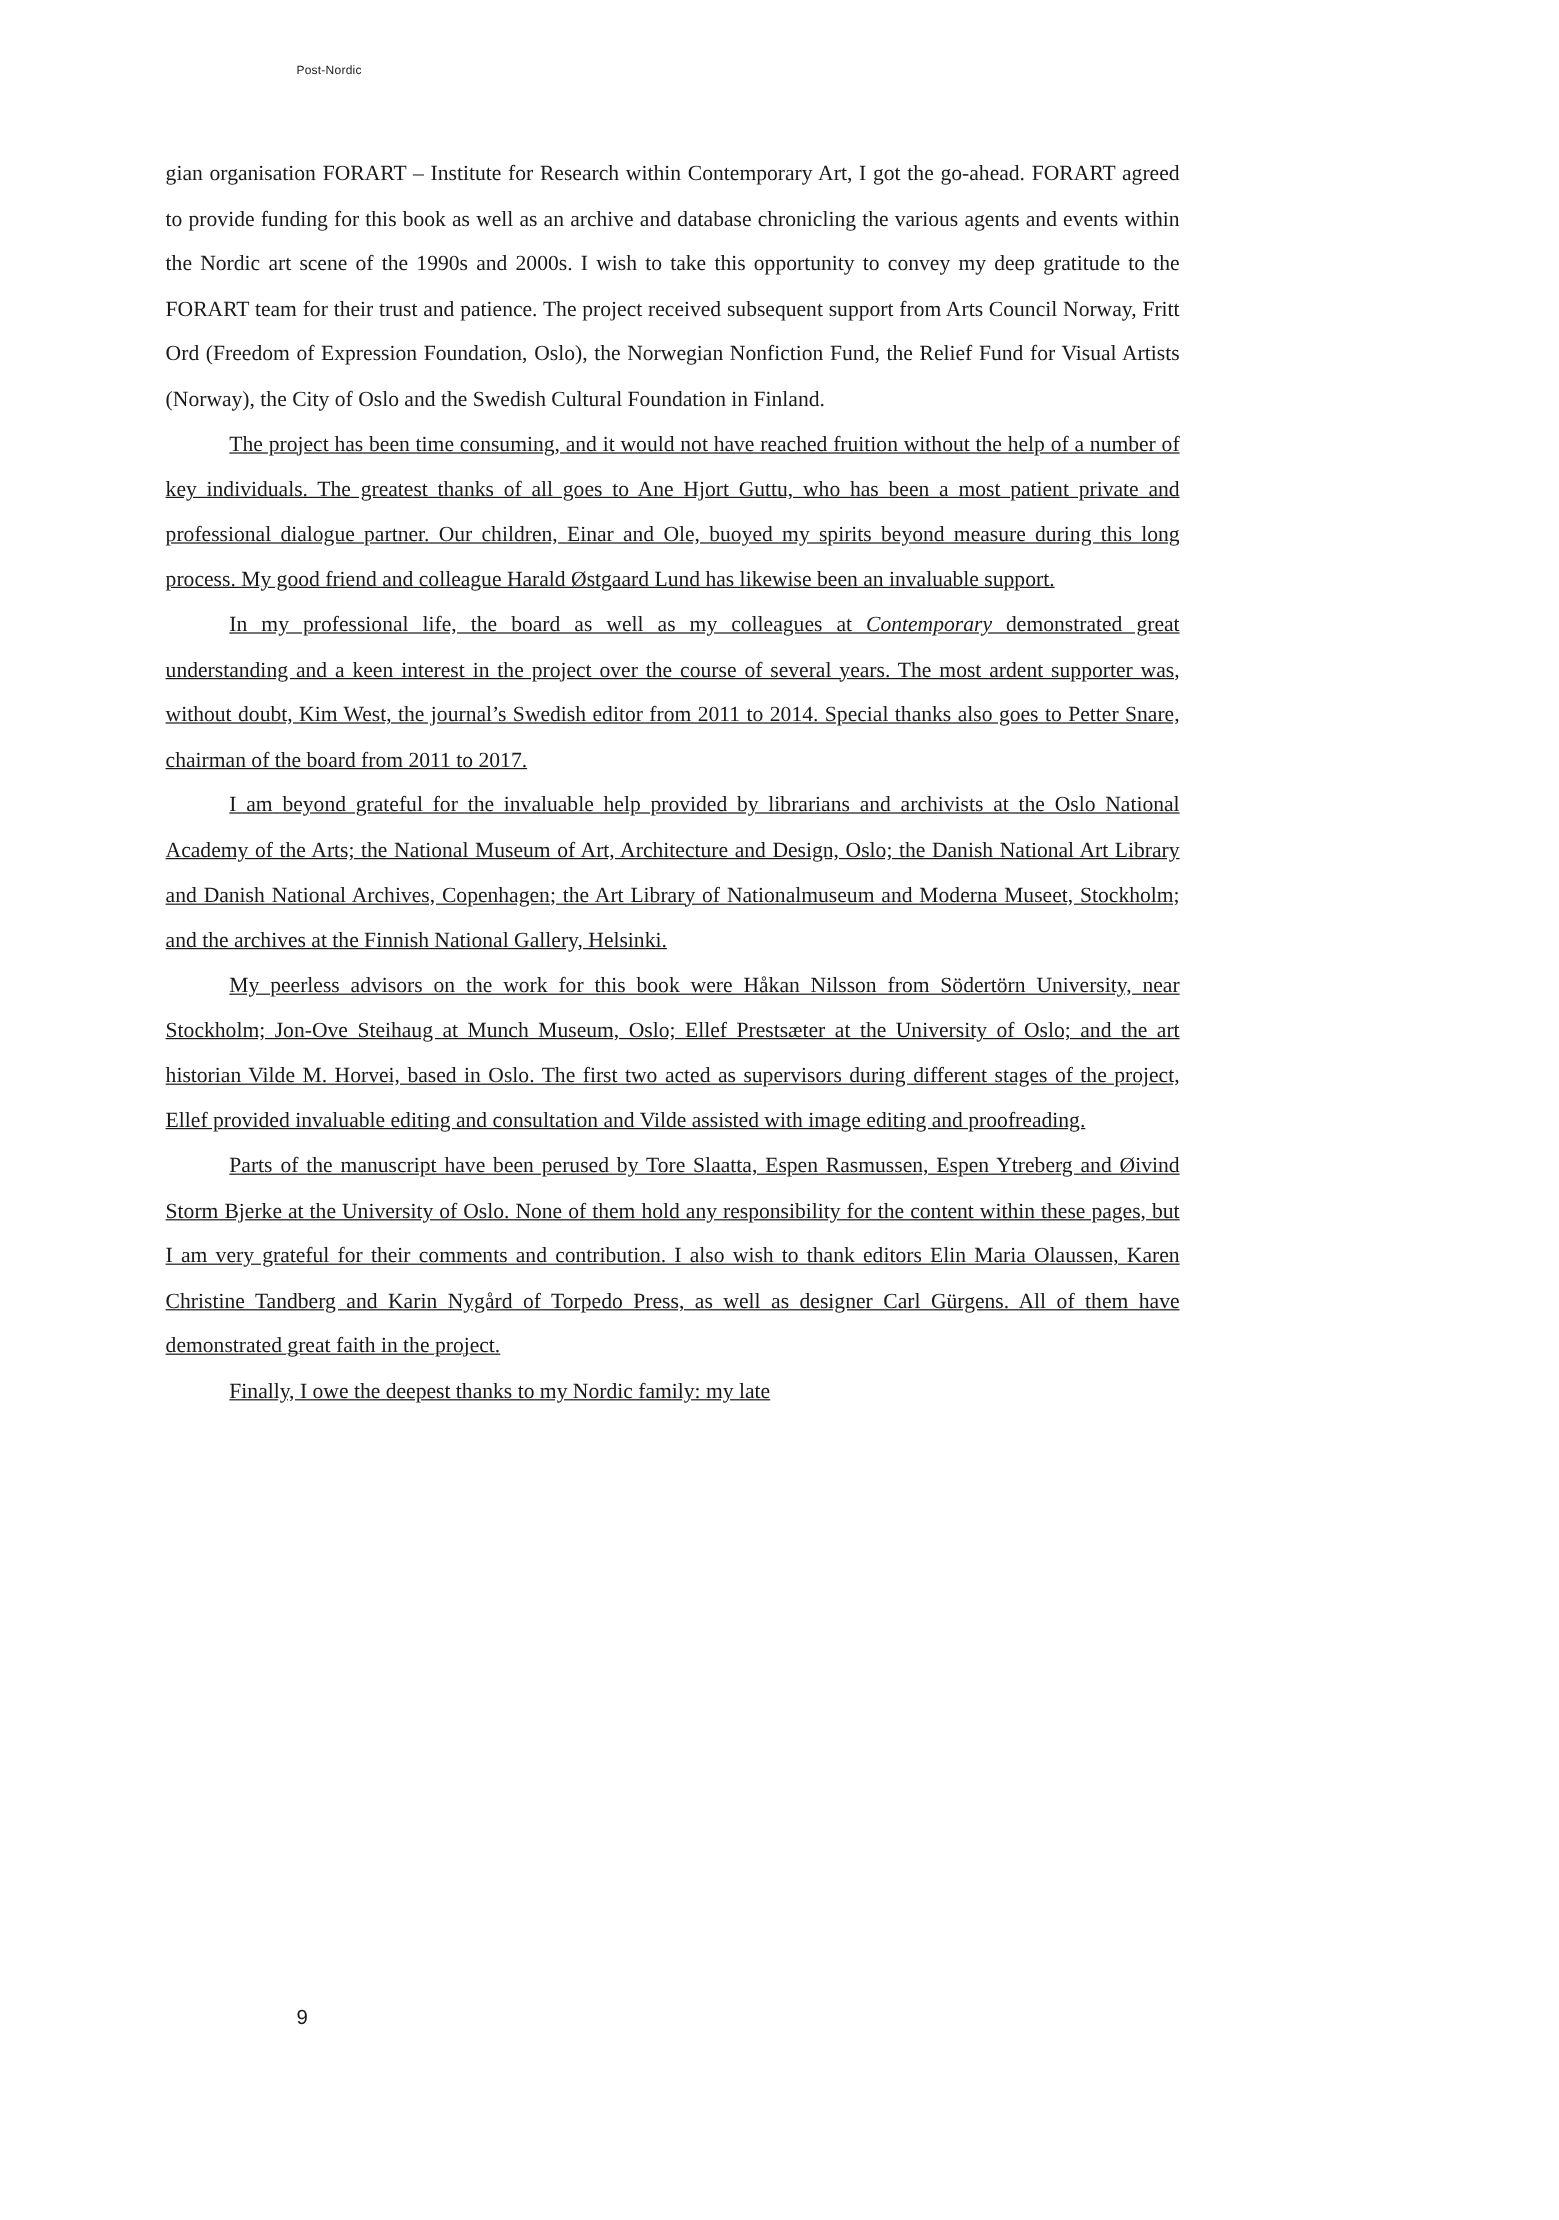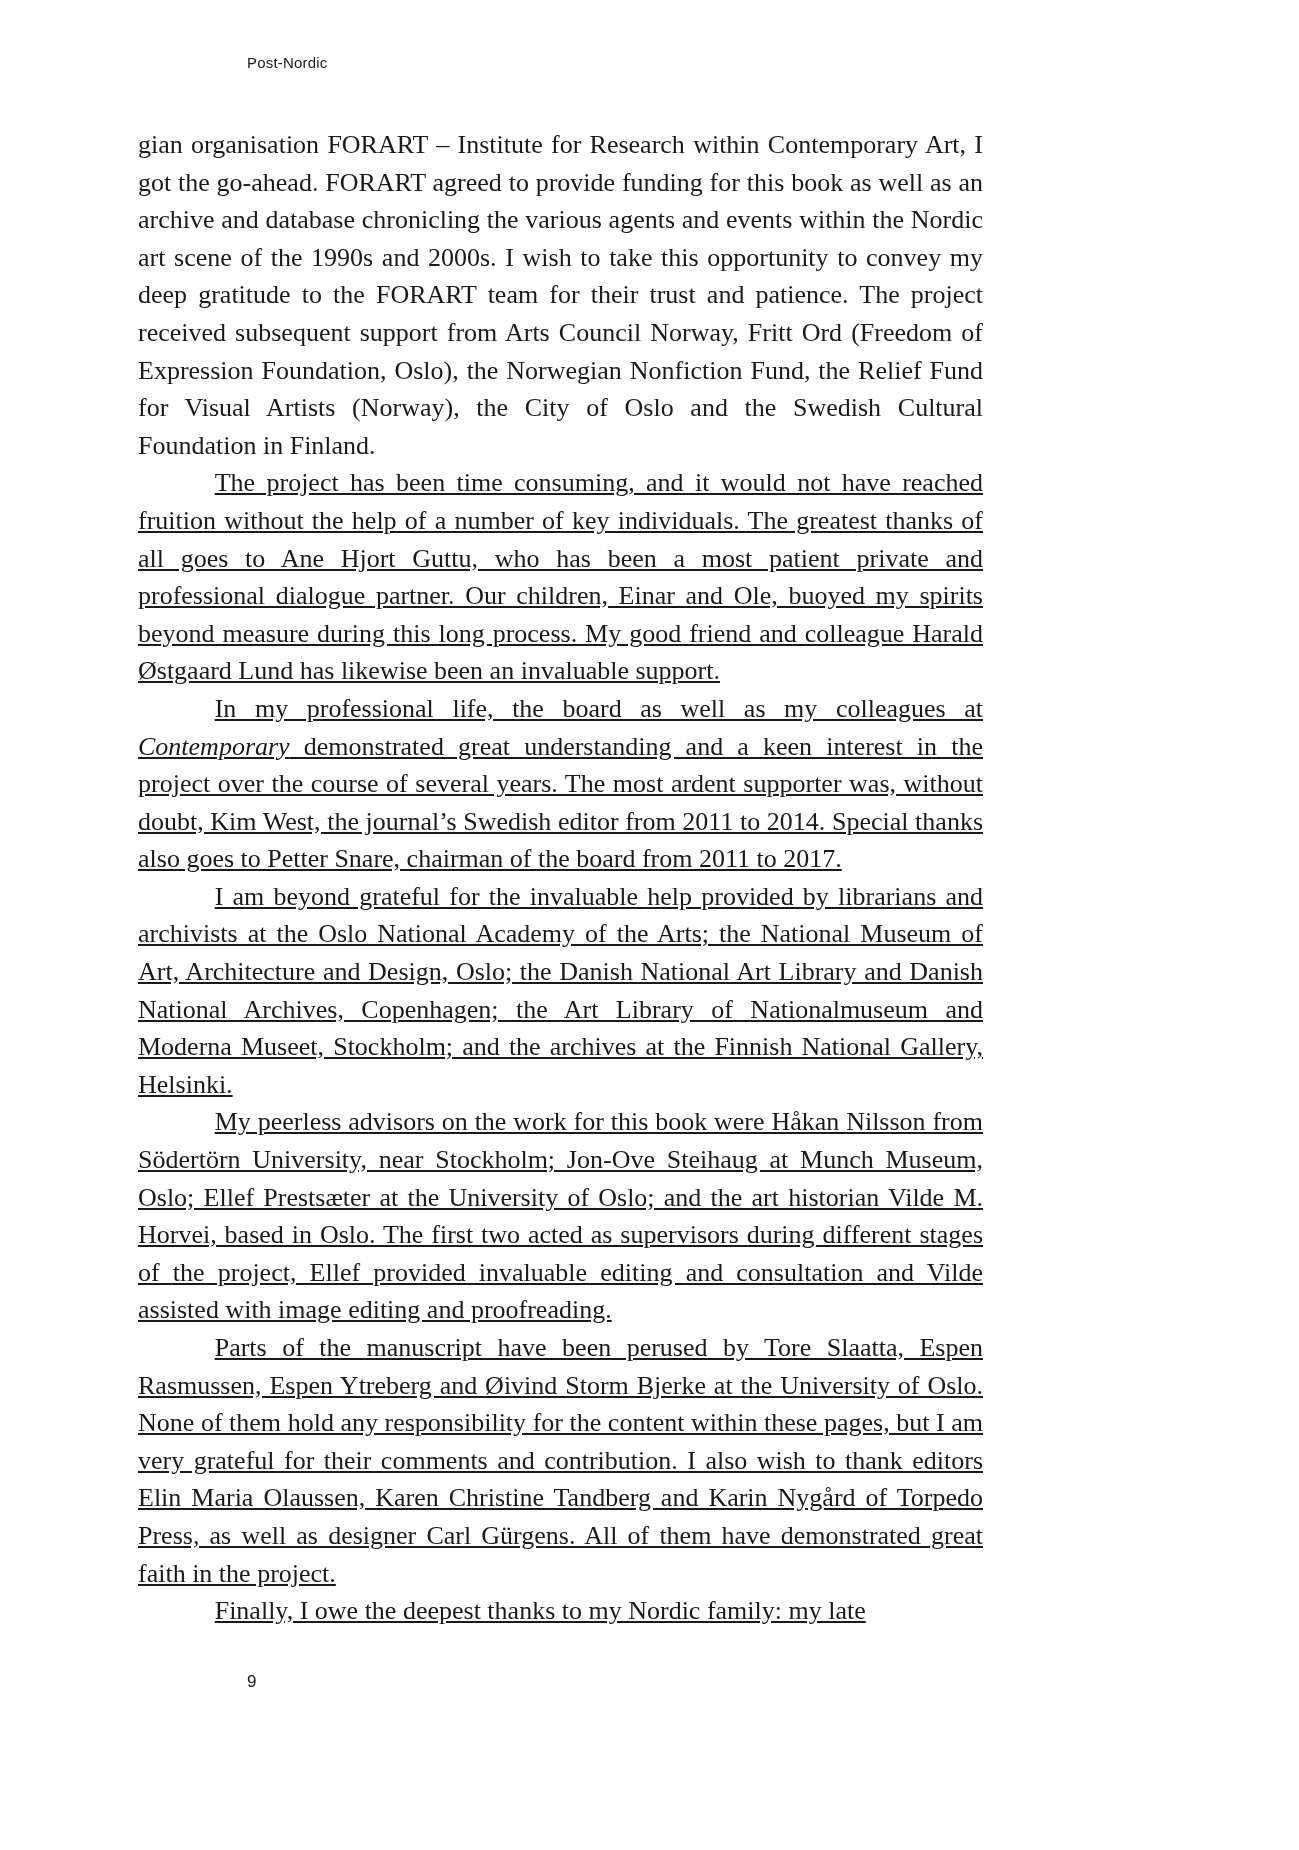--- a/index.html
+++ b/index.html
@@ -17,33 +17,33 @@
     height: 1850px;
     background: #ffffff;
     overflow: hidden;
     box-sizing: border-box;
   }
   .running-head {
     position: absolute;
     left: 247px;
     top: 54px;
     font-family: "Liberation Sans", sans-serif;
-    font-size: 15px;
+    font-size: 10px;
     letter-spacing: 0.2px;
     color: #1a1a1a;
   }
   .text-block {
     position: absolute;
     left: 138px;
     top: 126px;
     width: 845px;
   }
   .text-block p {
     margin: 0;
-    font-size: 26px;
+    font-size: 18px;
     line-height: 37.6px;
     text-align: justify;
     text-justify: inter-word;
     hyphens: manual;
     color: #1a1a1a;
   }
   .text-block p.indent {
     text-indent: 2.95em;
     text-decoration: underline;
   }

